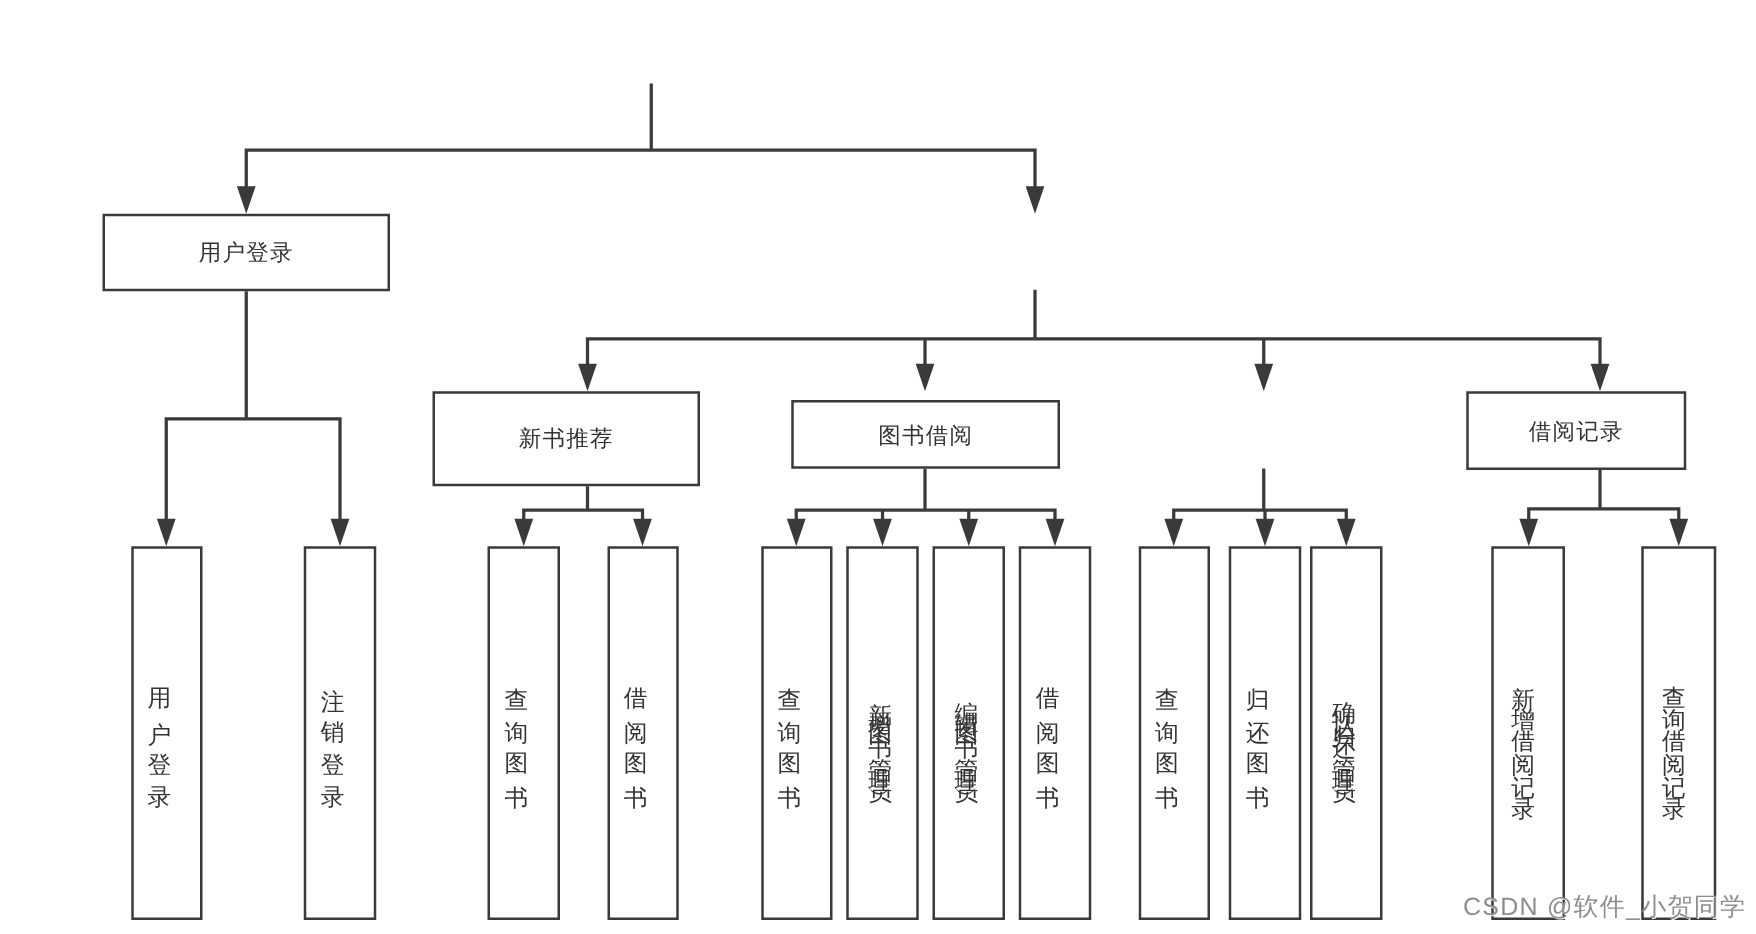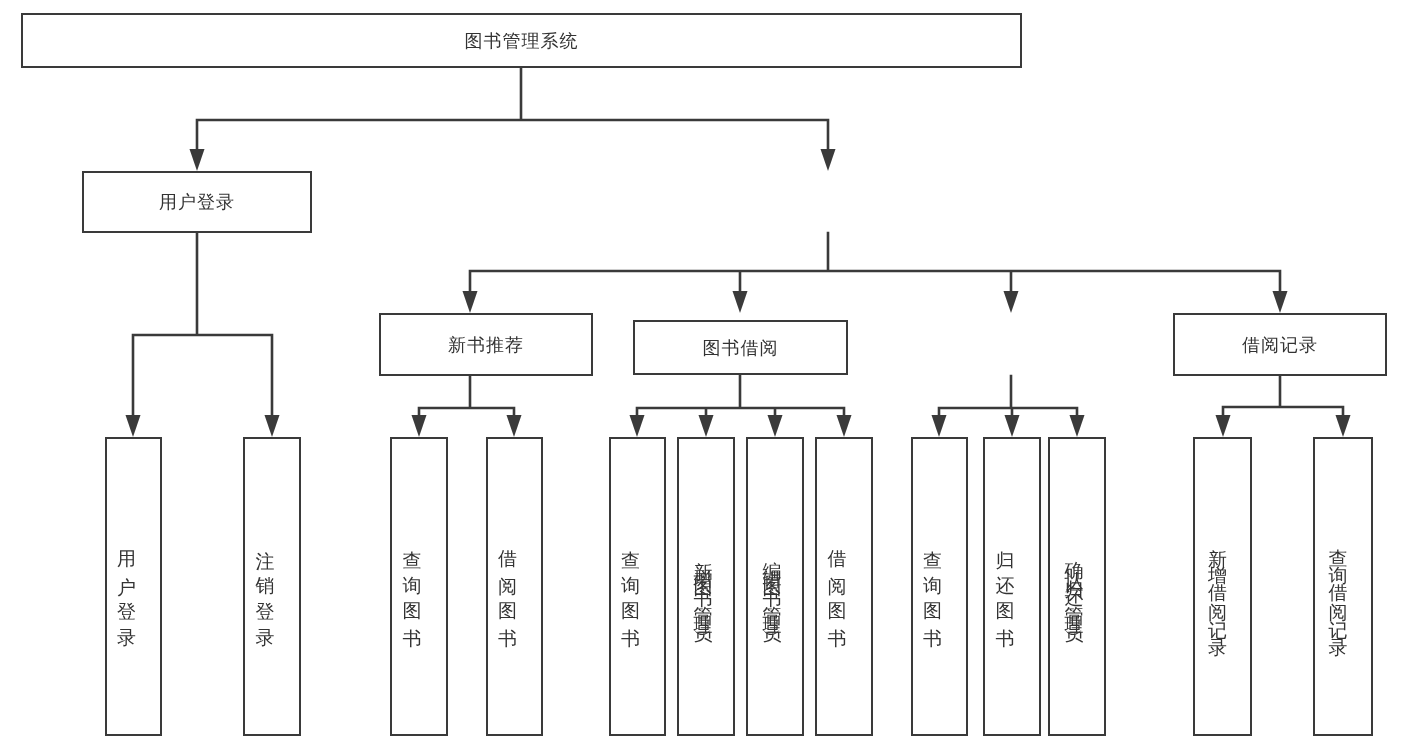--- a/index.html
+++ b/index.html
@@ -67,35 +67,32 @@
       <polygon points="698.5,415 713.5,415 706,437" fill="#3a3a3a"></polygon>
       <polygon points="767.5,415 782.5,415 775,437" fill="#3a3a3a"></polygon>
       <polygon points="836.5,415 851.5,415 844,437" fill="#3a3a3a"></polygon>
       <polygon points="931.5,415 946.5,415 939,437" fill="#3a3a3a"></polygon>
       <polygon points="1004.5,415 1019.5,415 1012,437" fill="#3a3a3a"></polygon>
       <polygon points="1069.5,415 1084.5,415 1077,437" fill="#3a3a3a"></polygon>
       <polygon points="1215.5,415 1230.5,415 1223,437" fill="#3a3a3a"></polygon>
       <polygon points="1335.5,415 1350.5,415 1343,437" fill="#3a3a3a"></polygon>
     </svg>
 
-  <div class="node h" style="left:21px;top:13px;width:1001px;height:55px">
-    <span>图书管理系统</span>
-  </div>
 
   <div class="node h" style="left:82px;top:171px;width:230px;height:62px">
     <span>用户登录</span>
   </div>
 
-  <div class="node h" style="left:379px;top:313px;width:214px;height:63px">
+  <div class="node h" style="left:346px;top:313px;width:214px;height:76px">
     <span>新书推荐</span>
   </div>
   <div class="node h" style="left:633px;top:320px;width:215px;height:55px">
     <span>图书借阅</span>
   </div>
-  <div class="node h" style="left:1173px;top:313px;width:214px;height:63px">
+  <div class="node h" style="left:1173px;top:313px;width:176px;height:63px">
     <span>借阅记录</span>
   </div>
 
   <div class="node leaf" style="left:105px;top:437px;width:57px;height:299px">
     <span class="leaf-text s4">用户登录</span>
   </div>
   <div class="node leaf" style="left:243px;top:437px;width:58px;height:299px">
     <span class="leaf-text s4">注销登录</span>
   </div>
 
@@ -129,14 +126,15 @@
     <span class="leaf-text s9">确认归还（管理员）</span>
   </div>
 
   <div class="node leaf" style="left:1193px;top:437px;width:59px;height:299px">
     <span class="leaf-text s6">新增借阅记录</span>
   </div>
   <div class="node leaf" style="left:1313px;top:437px;width:60px;height:299px">
     <span class="leaf-text s6">查询借阅记录</span>
   </div>
 
+  <div class="watermark">CSDN @软件_小贺同学</div>
 
 </div>
 
 </body></html>

